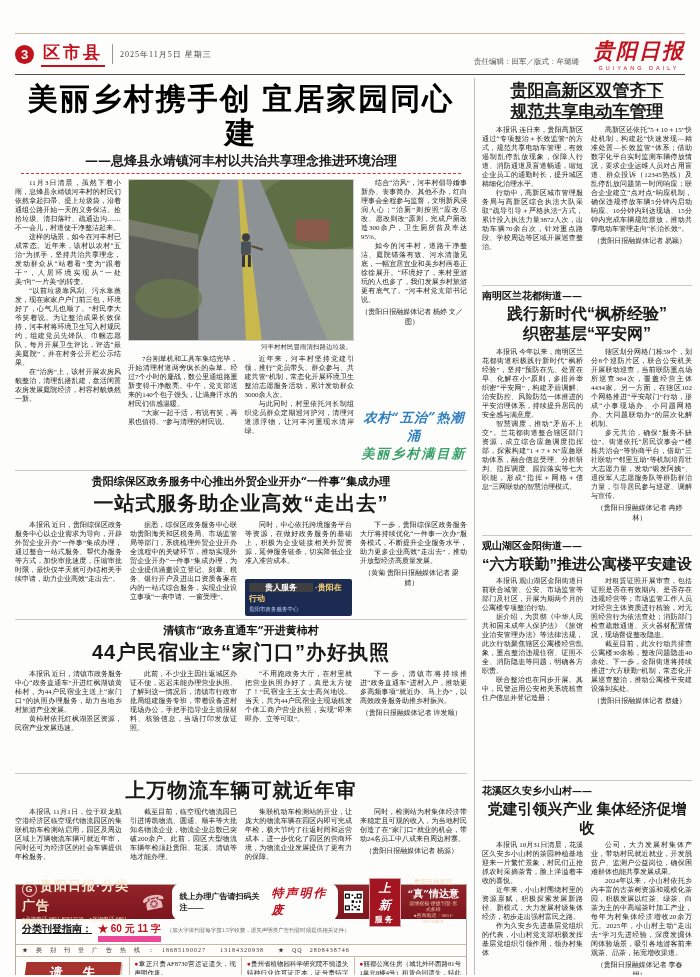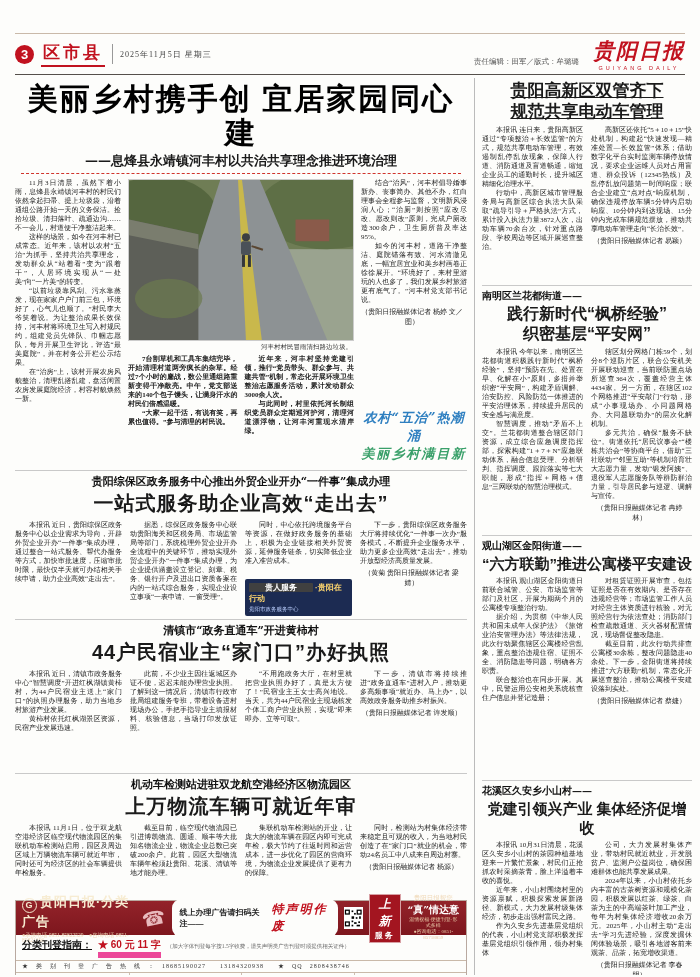--- a/index.html
+++ b/index.html
@@ -33,21 +33,21 @@
   .kicker{text-align:center;font:bold 11px "DejaVu Serif",serif;color:#111;margin:2px 0 1px 0;}
   .kicker.left{text-align:left;font-size:10px;}
   
   .lead h1{margin:4px 0 2px 0;text-align:center;font:900 30px/34px "Liberation Sans",sans-serif;
       letter-spacing:2px;color:#000;}
   .lead-sub{text-align:center;font:bold 13px "DejaVu Serif",serif;margin-bottom:3px;}
   .red-dash{border-top:1.5px dashed #d0342c;margin:2px 6px 5px 6px;}
   .lead-body{display:grid;grid-template-columns:106px 226px 106px;gap:7px;height:288px;overflow:hidden;}
   .lmid-photo{width:226px;height:162px;display:block;border:1px solid #ccc;box-sizing:border-box;}
   .caption{font-size:6.5px;text-align:right;color:#333;margin:2px 2px 3px 0;}
-  .lmid-cols{display:grid;grid-template-columns:1fr 1fr;gap:7px;font-weight:bold;}
+  .lmid-cols{display:grid;grid-template-columns:1fr 1fr;gap:7px;}
   .lcol4{display:flex;flex-direction:column;}
   .slogan{margin-top:auto;text-align:center;padding:6px 0 4px 0;}
   .slogan1{font:900 italic 13px "DejaVu Serif",serif;color:#2e7fc0;letter-spacing:1px;}
   .slogan2{font:900 italic 13px "DejaVu Serif",serif;color:#3aa06a;letter-spacing:2px;}
   
   .mid h3{margin:0 0 4px 0;text-align:center;font:900 20px "Liberation Sans",sans-serif;letter-spacing:1px;}
   .mid-body{display:grid;grid-template-columns:repeat(4,1fr);gap:8px;overflow:hidden;}
   .mcol{display:flex;flex-direction:column;}
   .promo-box{margin-top:auto;background:#1c2b52;border-radius:2px;padding:3px 4px;color:#fff;}
   .promo-title{font:bold 8px "Liberation Sans",sans-serif;color:#ffd76e;}
@@ -211,21 +211,21 @@
       </article>
 
       <hr class="art">
 
       <article class="mid">
         <div class="kicker">清镇市“政务直通车”开进黄柿村</div>
         <h3>44户民宿业主“家门口”办好执照</h3>
         <div class="mid-body" style="height:100px;">
           <div class="mcol">
               <div>
-                <p class="bp">本报讯 近日，清镇市政务服务中心“智慧调度”开进红枫湖镇黄柿村，为44户民宿业主送上“家门口”的执照办理服务，助力当地乡村旅游产业发展。</p>
+                <p class="bp">本报讯 近日，清镇市政务服务中心“政务直通车”开进红枫湖镇黄柿村，为44户民宿业主送上“家门口”的执照办理服务，助力当地乡村旅游产业发展。</p>
                 <p class="bp">黄柿村依托红枫湖景区资源，民宿产业发展迅速。</p>
               </div>
             </div>
           <div class="mcol">
               <div>
                 <p class="bp">此前，不少业主因往返城区办证不便，迟迟未能办理营业执照。了解到这一情况后，清镇市行政审批局组建服务专班，带着设备进村现场办公，手把手指导业主填报材料、核验信息，当场打印发放证照。</p>
               </div>
             </div>
           <div class="mcol">
               <div>
@@ -237,21 +237,20 @@
                 <p class="bp">下一步，清镇市将持续推进“政务直通车”进村入户，推动更多高频事项“就近办、马上办”，以高效政务服务助推乡村振兴。</p>
               </div>
             <div class="byline">（贵阳日报融媒体记者 许发顺）</div>
           </div>
         </div>
       </article>
 
       <hr class="art">
 
       <article class="mid">
-        <div class="kicker">机动车检测站进驻双龙航空港经济区物流园区</div>
         <h3>上万物流车辆可就近年审</h3>
         <div class="mid-body" style="height:72px;">
           <div class="mcol">
               <div>
                 <p class="bp">本报讯 11月1日，位于双龙航空港经济区临空现代物流园区的集联机动车检测站启用，园区及周边区域上万辆物流车辆可就近年审，同时还可为经济区的社会车辆提供年检服务。</p>
               </div>
             </div>
           <div class="mcol">
               <div>
                 <p class="bp">截至目前，临空现代物流园已引进博凯物流、圆通、顺丰等大批知名物流企业，物流企业总数已突破200余户。此前，园区大型物流车辆年检须赴贵阳、花溪、清镇等地才能办理。</p>

